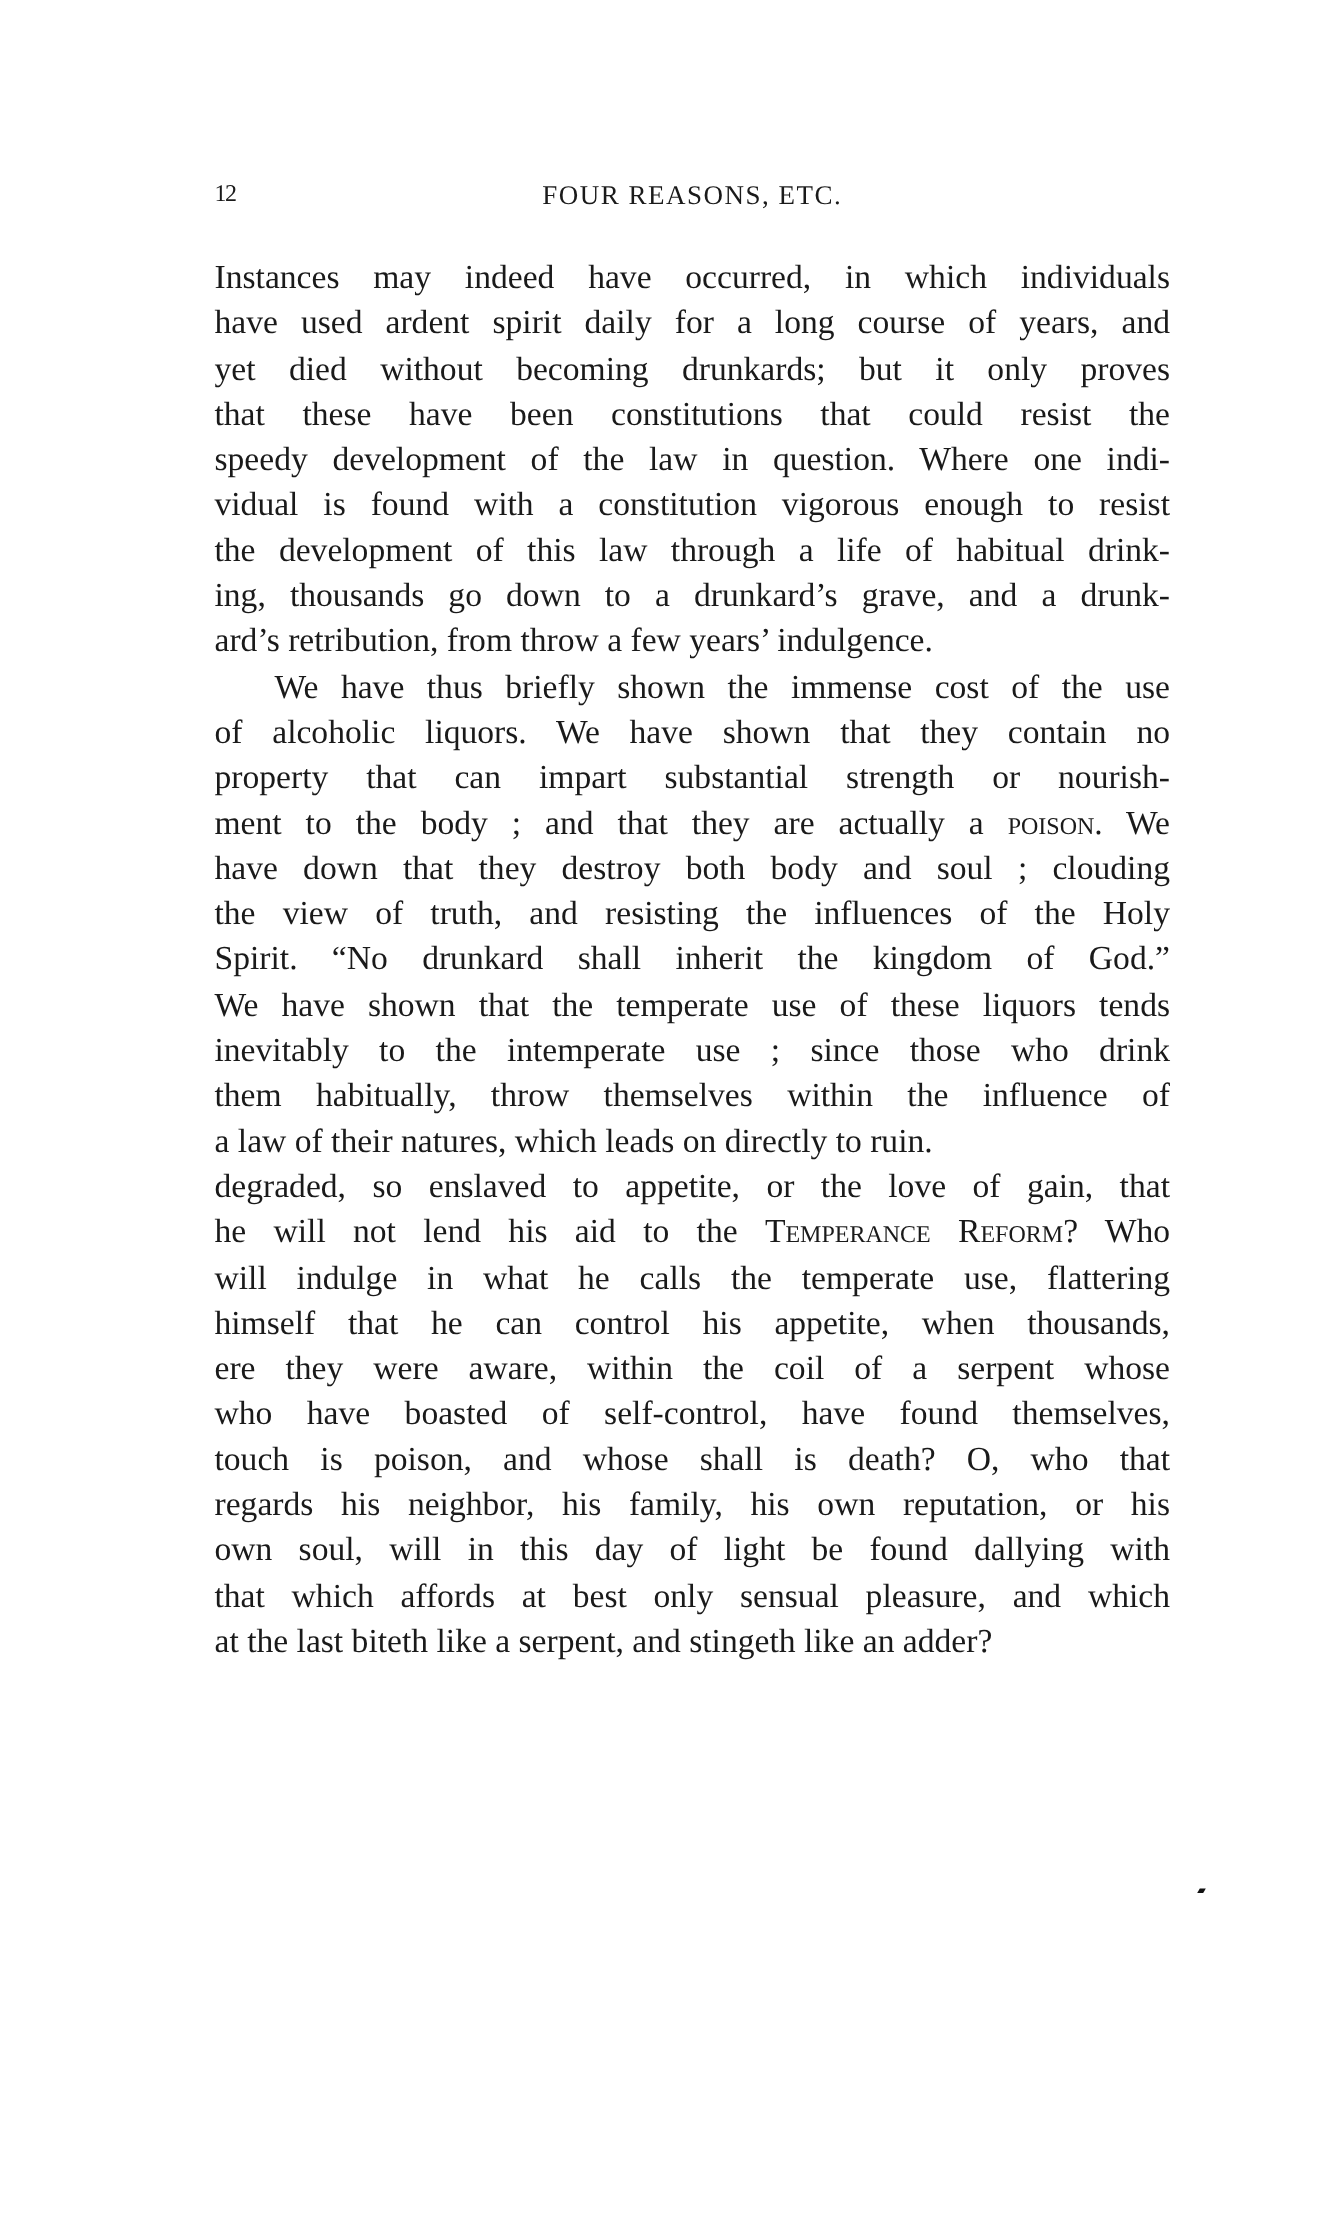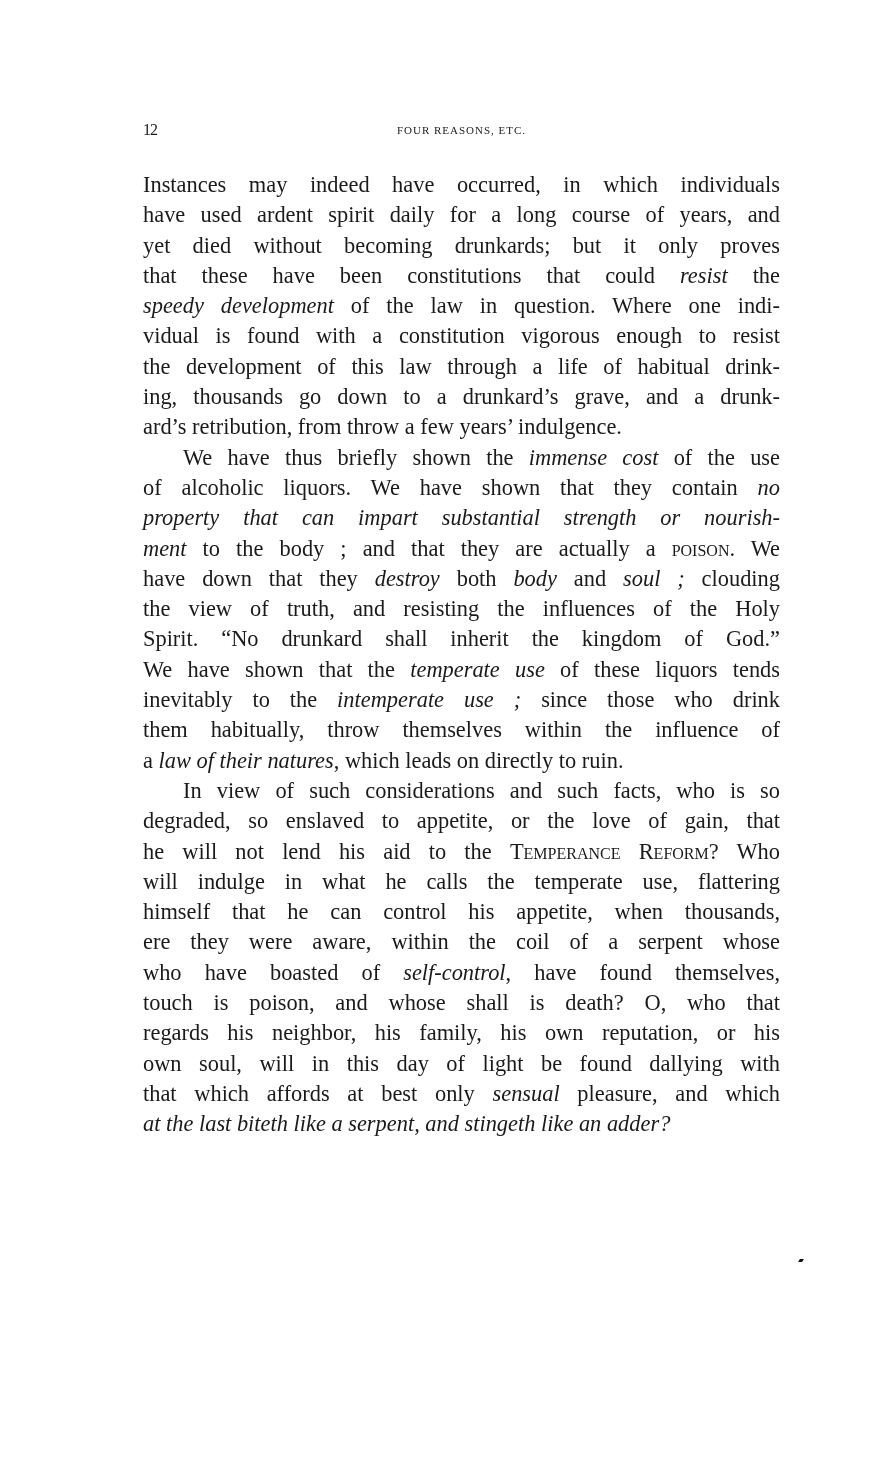--- a/index.html
+++ b/index.html
@@ -32,21 +32,21 @@
       left: 0;
       top: 0;
       font-size: 16px;
       letter-spacing: -1px;
     }
     .header-title {
       position: absolute;
       left: 0;
       right: 0;
       text-align: center;
-      font-size: 11px;
+      font-size: 18px;
       letter-spacing: 1px;
       font-variant: small-caps;
     }
     .body-text {
       margin-top: 22px;
       font-size: 22.4px;
       line-height: 30.3px;
     }
     .line {
       display: block;
@@ -54,21 +54,21 @@
       text-align: justify;
       text-align-last: justify;
       height: 30.3px;
     }
     .line.last {
       text-align-last: left;
     }
     .line.indent {
       padding-left: 40px;
     }
-    .it { font-style: italic; }
+    .it { }
     .sc { font-variant: small-caps; }
     .stray-mark {
       position: absolute;
       left: 799px;
       top: 1259px;
       width: 4px;
       height: 3px;
       background: #111;
       transform: skewX(-30deg);
     }
@@ -95,21 +95,20 @@
       <span class="line"><span>of alcoholic liquors.  We have shown that they contain </span><span class="it">no</span></span>
       <span class="line"><span class="it">property that can impart substantial strength or nourish-</span></span>
       <span class="line"><span class="it">ment</span><span> to the body ; and that they are actually a </span><span class="sc">poison</span><span>.  We</span></span>
       <span class="line"><span>have down that they </span><span class="it">destroy</span><span> both </span><span class="it">body</span><span> and </span><span class="it">soul ;</span><span> clouding</span></span>
       <span class="line"><span>the view of truth, and resisting the influences of the Holy</span></span>
       <span class="line"><span>Spirit.  “No drunkard shall inherit the kingdom of God.”</span></span>
       <span class="line"><span>We have shown that the </span><span class="it">temperate use</span><span> of these liquors tends</span></span>
       <span class="line"><span>inevitably to the </span><span class="it">intemperate use ;</span><span> since those who drink</span></span>
       <span class="line"><span>them habitually, throw themselves within the influence of</span></span>
       <span class="line last"><span>a </span><span class="it">law of their natures</span><span>, which leads on directly to ruin.</span></span>
-      <span class="line indent"><span>In view of such considerations and such facts, who is so</span></span>
       <span class="line"><span>degraded, so enslaved to appetite, or the love of gain, that</span></span>
       <span class="line"><span>he will not lend his aid to the </span><span class="sc">Temperance Reform</span><span>?  Who</span></span>
       <span class="line"><span>will indulge in what he calls the temperate use, flattering</span></span>
       <span class="line"><span>himself that he can control his appetite, when thousands,</span></span>
       <span class="line"><span>ere they were aware, within the coil of a serpent whose</span></span>
       <span class="line"><span>who have boasted of </span><span class="it">self-control</span><span>, have found themselves,</span></span>
       <span class="line"><span>touch is poison, and whose shall is death?  O, who that</span></span>
       <span class="line"><span>regards his neighbor, his family, his own reputation, or his</span></span>
       <span class="line"><span>own soul, will in this day of light be found dallying with</span></span>
       <span class="line"><span>that which affords at best only </span><span class="it">sensual</span><span> pleasure, and which</span></span>

